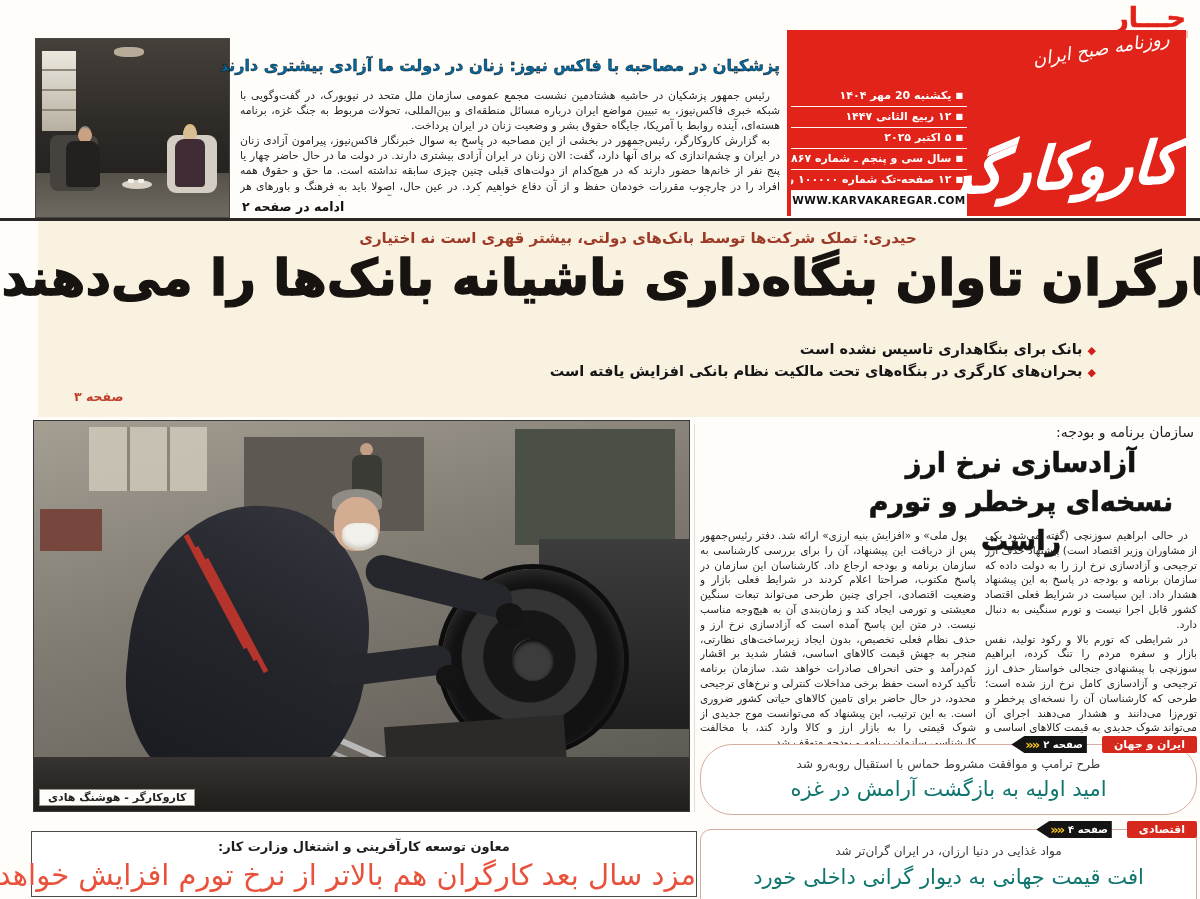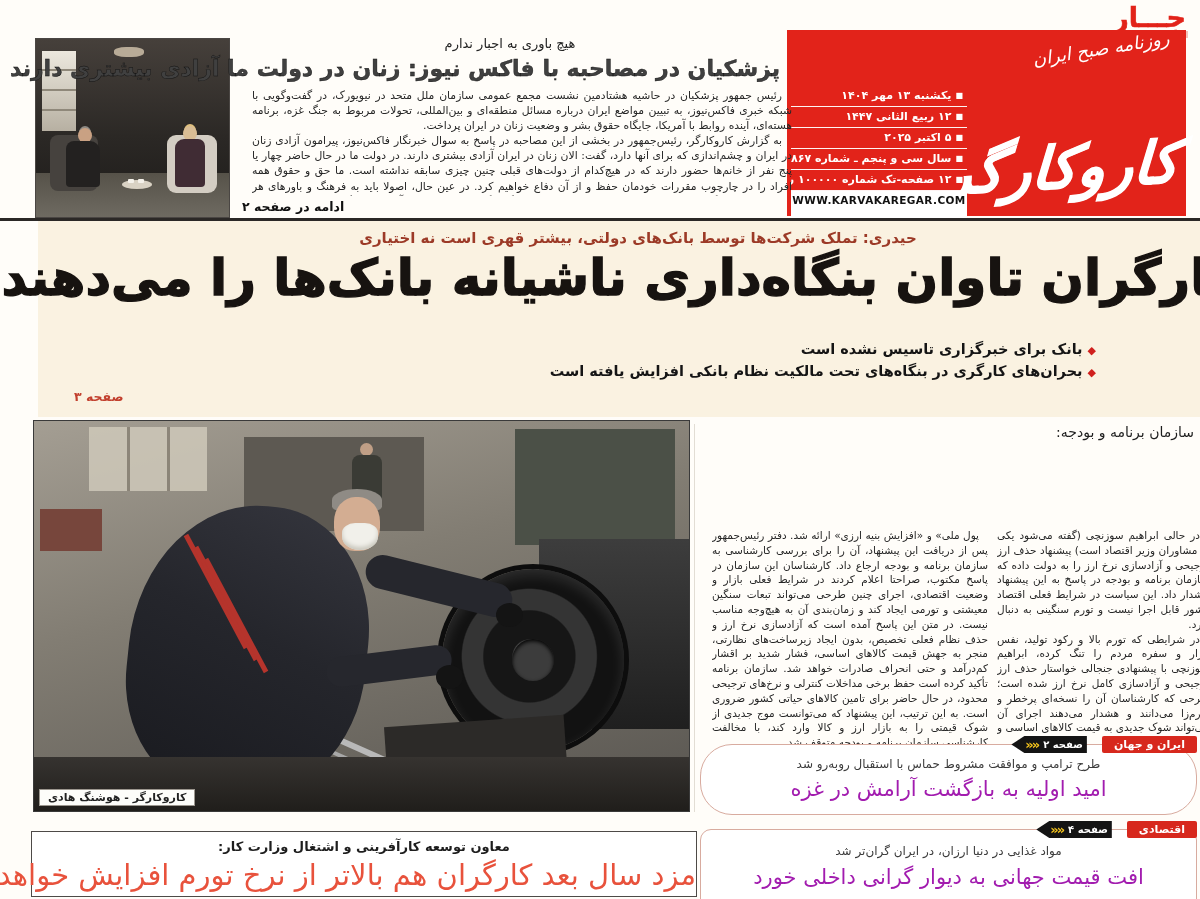--- a/index.html
+++ b/index.html
@@ -2,21 +2,21 @@
 <html lang="fa"><head>
 <meta charset="utf-8">
 <style>
   html,body{margin:0;padding:0;background:#e8e8e8;}
   *{box-sizing:border-box;}
   .page{position:relative;width:1200px;height:899px;margin:0 auto;background:#fffdf9;overflow:hidden;
         font-family:"DejaVu Sans",sans-serif;color:#1c1c1c;}
   .abs{position:absolute;}
   .rtl{direction:rtl;}
   .center{text-align:center;}
-  .just{text-align:justify;margin-left:12px;}
+  .just{text-align:justify;}
   .nowrap{white-space:nowrap;}
 
   
   .promo{top:2px;right:14px;font-size:27px;font-weight:bold;color:#e2231a;-webkit-text-stroke:.6px #e2231a;}
   .promo-strip{top:31px;right:12px;width:96px;height:7px;background:#f3c2ba;}
 
   
   .masthead{left:787px;top:30px;width:399px;height:186px;background:#e2231a;}
   .tagline{top:8px;right:16px;color:#fff;font-style:italic;font-size:18px;transform:rotate(-9deg);}
   .logo{right:8px;bottom:14px;color:#fff;font-size:58px;font-weight:bold;font-style:italic;
@@ -37,21 +37,21 @@
   .iv-chair-l{position:absolute;left:14px;bottom:26px;width:48px;height:56px;background:#46423e;border-radius:8px;}
   .iv-man-body{position:absolute;left:30px;bottom:30px;width:34px;height:46px;background:#232120;border-radius:8px 10px 4px 4px;}
   .iv-man-head{position:absolute;left:42px;bottom:74px;width:14px;height:15px;background:#c9a183;border-radius:50%;box-shadow:0 -3px 0 -1px #8e8a84;}
   .iv-table{position:absolute;left:86px;bottom:28px;width:30px;height:9px;background:#d9d2c4;border-radius:50%;box-shadow:0 14px 0 -6px #3a3733;}
   .iv-cup{position:absolute;left:92px;bottom:34px;width:6px;height:4px;background:#f4f1ea;border-radius:1px;box-shadow:10px 0 0 #f4f1ea;}
   .iv-chair-r{position:absolute;right:12px;bottom:24px;width:50px;height:58px;background:#d3cdc3;border-radius:9px;}
   .iv-wom-body{position:absolute;right:24px;bottom:30px;width:30px;height:48px;background:#402c34;border-radius:9px 7px 4px 4px;}
   .iv-wom-head{position:absolute;right:32px;bottom:76px;width:14px;height:15px;background:#d9bd95;border-radius:50%;box-shadow:0 -3px 0 -1px #dfc07e;}
   .top-art{left:240px;top:36px;width:540px;height:182px;}
   .ta-kicker{top:0;left:0;width:100%;font-size:13px;color:#222;}
-  .ta-headline{top:20px;left:0;width:100%;font-size:22px;font-weight:bold;color:#404040;-webkit-text-stroke:.4px #111;}
+  .ta-headline{top:20px;left:0;width:100%;font-size:16px;font-weight:bold;color:#0369a1;-webkit-text-stroke:.4px #111;}
   .ta-body{top:52px;left:0;width:100%;height:108px;overflow:hidden;font-size:10.8px;line-height:15.1px;color:#262626;}
   .ta-body p{margin:0;text-indent:10px;}
   .ta-cont{left:2px;top:163px;font-size:12.5px;font-weight:bold;color:#111;}
 
   .rule-top{left:0;top:218px;width:1200px;height:3px;background:#2b2826;}
 
   
   .band{left:0;top:221px;width:1200px;height:196px;background:#faf2e1;margin-left:38px;}
   .lead-kicker{top:8px;left:0;width:100%;font-size:15px;font-weight:bold;color:#9c3a27;}
   .lead-headline{top:28px;left:0;width:100%;font-size:50px;font-weight:bold;color:#171310;
@@ -100,21 +100,21 @@
   .cur-col p{margin:0;text-indent:9px;}
   .col-r{left:985px;top:528px;width:212px;height:206px;}
   .col-l{left:700px;top:528px;width:276px;height:232px;}
   .cur-cont{left:700px;top:762px;width:170px;font-size:12.5px;font-weight:bold;color:#111;direction:rtl;text-align:left;}
 
   
   .sec-box{left:700px;width:497px;background:#fff;border:1.5px solid #d8ab9f;border-radius:11px;}
   .sec-box1{top:744px;height:71px;border-radius:32px;}
   .sec-box2{top:829px;height:85px;}
   .sec-kicker{width:100%;font-size:12px;color:#3c3c3c;}
-  .sec-headline{width:100%;font-size:21px;color:#a21caf;}
+  .sec-headline{width:100%;font-size:21px;color:#0f766e;}
   .badge-row{right:3px;height:17px;display:flex;z-index:5;}
   .badge-dark{background:#141414;color:#fff;font-size:10px;font-weight:bold;display:flex;align-items:center;
               padding:0 4px 0 14px;clip-path:polygon(0 50%,13px 0,100% 0,100% 100%,13px 100%);direction:rtl;}
   .badge-chev{color:#f6c51d;font-size:13px;font-weight:bold;margin-right:5px;letter-spacing:-2px;line-height:15px;}
   .badge-red{background:#d7281d;color:#fff;font-size:11px;font-weight:bold;display:flex;align-items:center;
              padding:0 12px;border-radius:2px;direction:rtl;margin-left:15px;}
 
   
   .wage-box{left:31px;top:831px;width:666px;height:66px;background:#fff;border:1.5px solid #4d4a47;}
   .wage-kicker{top:7px;width:100%;font-size:13px;font-weight:bold;color:#1e1e1e;}
@@ -125,21 +125,21 @@
 
 <div class="page">
 
   <div class="abs promo">جـــار</div>
   <div class="abs promo-strip"></div>
 
   <div class="abs masthead">
     <div class="abs tagline">روزنامه صبح ایران</div>
     <div class="abs logo">کاروکارگر</div>
     <div class="abs mh-info">
-      <div class="mh-row"><span class="mh-sq">■</span><span>یکشنبه ۱۳ مهر ۱۴۰۴</span></div>
+      <div class="mh-row"><span class="mh-sq">■</span><span>یکشنبه 20 مهر ۱۴۰۴</span></div>
       <div class="mh-row"><span class="mh-sq">■</span><span>۱۲ ربیع الثانی ۱۴۴۷</span></div>
       <div class="mh-row"><span class="mh-sq">■</span><span>۵ اکتبر ۲۰۲۵</span></div>
       <div class="mh-row"><span class="mh-sq">■</span><span>سال سی و پنجم ـ شماره ۹۸۶۷</span></div>
       <div class="mh-row"><span class="mh-sq">■</span><span>۱۲ صفحه-تک شماره ۱۰۰۰۰۰ ریال</span></div>
       <div class="mh-www">WWW.KARVAKAREGAR.COM</div>
     </div>
   </div>
 
   <div class="abs iv-photo">
     <div class="iv-window">
@@ -153,36 +153,35 @@
     <div class="iv-man-head"></div>
     <div class="iv-man-body"></div>
     <div class="iv-table"></div>
     <div class="iv-cup"></div>
     <div class="iv-chair-r"></div>
     <div class="iv-wom-head"></div>
     <div class="iv-wom-body"></div>
   </div>
 
   <div class="abs top-art rtl">
-    <div class="abs ta-kicker center">هیچ باوری به اجبار ندارم</div>
     <div class="abs ta-headline center nowrap">پزشکیان در مصاحبه با فاکس نیوز: زنان در دولت ما آزادی بیشتری دارند</div>
     <div class="abs ta-body just">
       <p>رئیس جمهور پزشکیان در حاشیه هشتادمین نشست مجمع عمومی سازمان ملل متحد در نیویورک، در گفت‌وگویی با شبکه خبری فاکس‌نیوز، به تبیین مواضع ایران درباره مسائل منطقه‌ای و بین‌المللی، تحولات مربوط به جنگ غزه، برنامه هسته‌ای، آینده روابط با آمریکا، جایگاه حقوق بشر و وضعیت زنان در ایران پرداخت.</p>
       <p>به گزارش کاروکارگر، رئیس‌جمهور در بخشی از این مصاحبه در پاسخ به سوال خبرنگار فاکس‌نیوز، پیرامون آزادی زنان در ایران و چشم‌اندازی که برای آنها دارد، گفت: الان زنان در ایران آزادی بیشتری دارند. در دولت ما در حال حاضر چهار یا پنج نفر از خانم‌ها حضور دارند که در هیچ‌کدام از دولت‌های قبلی چنین چیزی سابقه نداشته است. ما حق و حقوق همه افراد را در چارچوب مقررات خودمان حفظ و از آن دفاع خواهیم کرد. در عین حال، اصولا باید به فرهنگ و باورهای هر جامعه‌ای احترام گذاشت. توسعه به این معنا نیست که به فرهنگ دیگران توهین کنیم یا آنها به فرهنگ ما بی‌احترامی کنند. توسعه یعنی احترام متقابل میان انسان‌ها، نه دعوا و درگیری.</p>
     </div>
     <div class="abs ta-cont">ادامه در صفحه ۲</div>
   </div>
 
   <div class="abs rule-top"></div>
 
   <div class="abs band">
     <div class="abs lead-kicker center rtl">حیدری: تملک شرکت‌ها توسط بانک‌های دولتی، بیشتر قهری است نه اختیاری</div>
     <div class="abs lead-headline center rtl nowrap">کارگران تاوان بنگاه‌داری ناشیانه بانک‌ها را می‌دهند</div>
     <div class="abs lead-bullets rtl">
-      <div><span class="dia">◆</span><span>بانک برای خبرگزاری تاسیس نشده است</span></div>
+      <div><span class="dia">◆</span><span>بانک برای بنگاهداری تاسیس نشده است</span></div>
       <div><span class="dia">◆</span><span>بحران‌های کارگری در بنگاه‌های تحت مالکیت نظام بانکی افزایش یافته است</span></div>
     </div>
     <div class="abs lead-pageref">صفحه ۳</div>
   </div>
 
   <div class="abs wk-photo">
     <div class="wk-window">
       <div class="wk-frame" style="left:38px"></div>
       <div class="wk-frame" style="left:78px"></div>
     </div>
@@ -207,20 +206,24 @@
     <div class="wk-arm2"></div>
     <div class="wk-glove" style="left:462px;top:182px"></div>
     <div class="wk-glove" style="left:402px;top:244px"></div>
     <div class="wk-bed"></div>
     <div class="wk-caption">کاروکارگر - هوشنگ هادی</div>
   </div>
 
   <div class="abs vdiv"></div>
 
   <div class="abs cur-kicker">سازمان برنامه و بودجه:</div>
+  <div class="abs cur-headline center rtl">
+    <div>آزادسازی نرخ ارز</div>
+    <div>نسخه‌ای پرخطر و تورم زاست</div>
+  </div>
   <div class="abs cur-col col-r rtl just">
     <p>در حالی ابراهیم سوزنچی (گفته می‌شود یکی از مشاوران وزیر اقتصاد است) پیشنهاد حذف ارز ترجیحی و آزادسازی نرخ ارز را به دولت داده که سازمان برنامه و بودجه در پاسخ به این پیشنهاد هشدار داد. این سیاست در شرایط فعلی اقتصاد کشور قابل اجرا نیست و تورم سنگینی به دنبال دارد.</p>
     <p>در شرایطی که تورم بالا و رکود تولید، نفس بازار و سفره مردم را تنگ کرده، ابراهیم سوزنچی با پیشنهادی جنجالی خواستار حذف ارز ترجیحی و آزادسازی کامل نرخ ارز شده است؛ طرحی که کارشناسان آن را نسخه‌ای پرخطر و تورم‌زا می‌دانند و هشدار می‌دهند اجرای آن می‌تواند شوک جدیدی به قیمت کالاهای اساسی و معیشت میلیون‌ها ایرانی وارد کند. بر اساس گزارش خبرگزاری تسنیم، ابراهیم سوزنچی با ارسال نامه‌ای رسمی به ریاست جمهوری، خواستار حذف کامل ارز ترجیحی، جایگزینی مکانیسم عرضه و تقاضا در تعیین نرخ ارز و اصلاح ساختارهای ارزی کشور شده بود این پیشنهاد با هدف ظاهری «تقویت</p>
   </div>
   <div class="abs cur-col col-l rtl just">
     <p>پول ملی» و «افزایش بنیه ارزی» ارائه شد. دفتر رئیس‌جمهور پس از دریافت این پیشنهاد، آن را برای بررسی کارشناسی به سازمان برنامه و بودجه ارجاع داد. کارشناسان این سازمان در پاسخ مکتوب، صراحتا اعلام کردند در شرایط فعلی بازار و وضعیت اقتصادی، اجرای چنین طرحی می‌تواند تبعات سنگین معیشتی و تورمی ایجاد کند و زمان‌بندی آن به هیچ‌وجه مناسب نیست. در متن این پاسخ آمده است که آزادسازی نرخ ارز و حذف نظام فعلی تخصیص، بدون ایجاد زیرساخت‌های نظارتی، منجر به جهش قیمت کالاهای اساسی، فشار شدید بر اقشار کم‌درآمد و حتی انحراف صادرات خواهد شد. سازمان برنامه تأکید کرده است حفظ برخی مداخلات کنترلی و نرخ‌های ترجیحی محدود، در حال حاضر برای تامین کالاهای حیاتی کشور ضروری است. به این ترتیب، این پیشنهاد که می‌توانست موج جدیدی از شوک قیمتی را به بازار ارز و کالا وارد کند، با مخالفت کارشناسی سازمان برنامه و بودجه متوقف شد.</p>
   </div>
   <div class="abs cur-cont">ادامه در همین صفحه</div>
 
   <div class="abs sec-box sec-box1">

